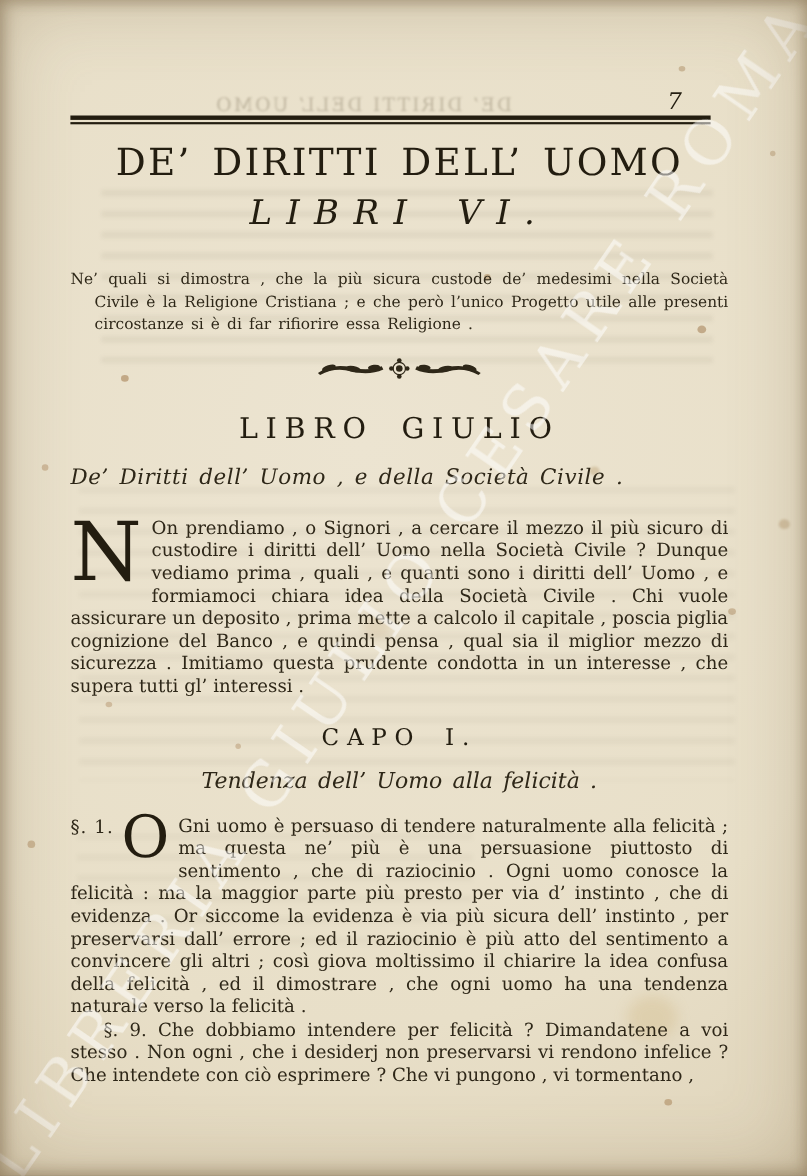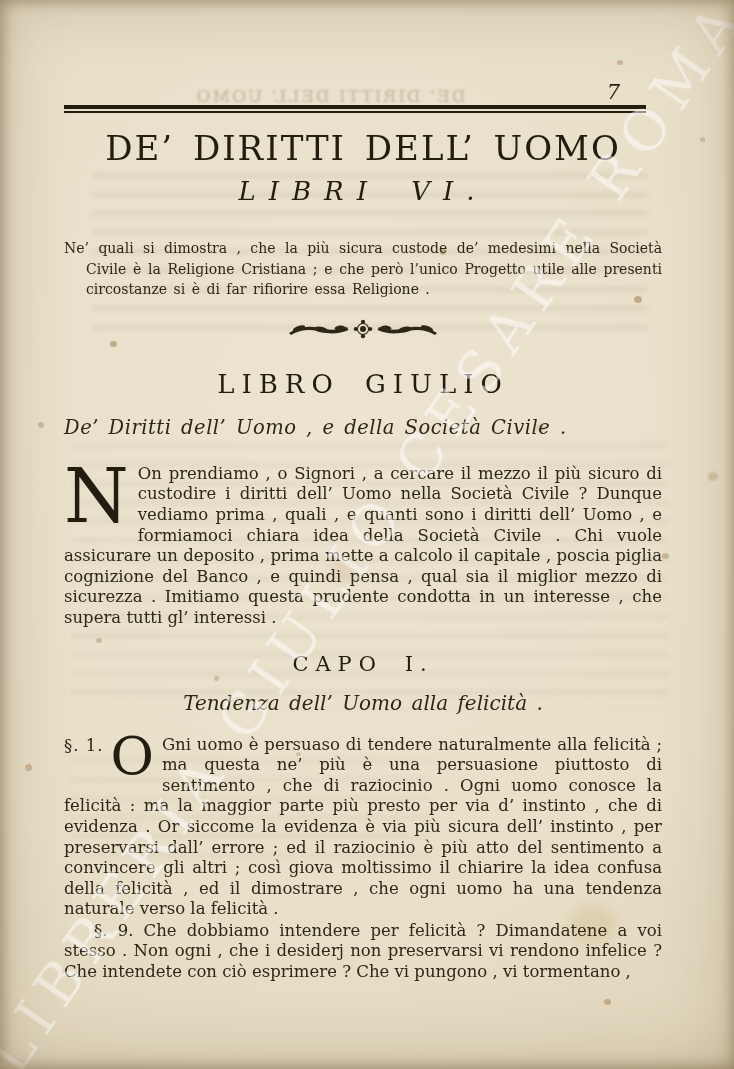--- a/index.html
+++ b/index.html
@@ -59,21 +59,21 @@
   }
   .rule{width:582px;margin-top:21px;border-top:4px solid var(--ink-strong);}
   .rule-inner{margin-top:2px;border-top:2px solid var(--ink-strong);}
   .book-title{
     margin-top:15px;text-align:center;
     font-size:34px;letter-spacing:2px;word-spacing:6px;
     color:var(--ink-strong);white-space:nowrap;
   }
   .series-title{
     margin-top:8px;text-align:center;
-    font-style:italic;font-size:26px;letter-spacing:13px;word-spacing:10px;
+    font-style:italic;font-size:31px;letter-spacing:13px;word-spacing:10px;
     color:var(--ink-strong);
   }
   .argument{
     margin-top:17px;
     font-size:17px;line-height:21.5px;
     text-align:justify;
     padding-left:22px;text-indent:-22px;
     word-spacing:2px;
   }
   .ornament{margin-top:17px;text-align:center;}

